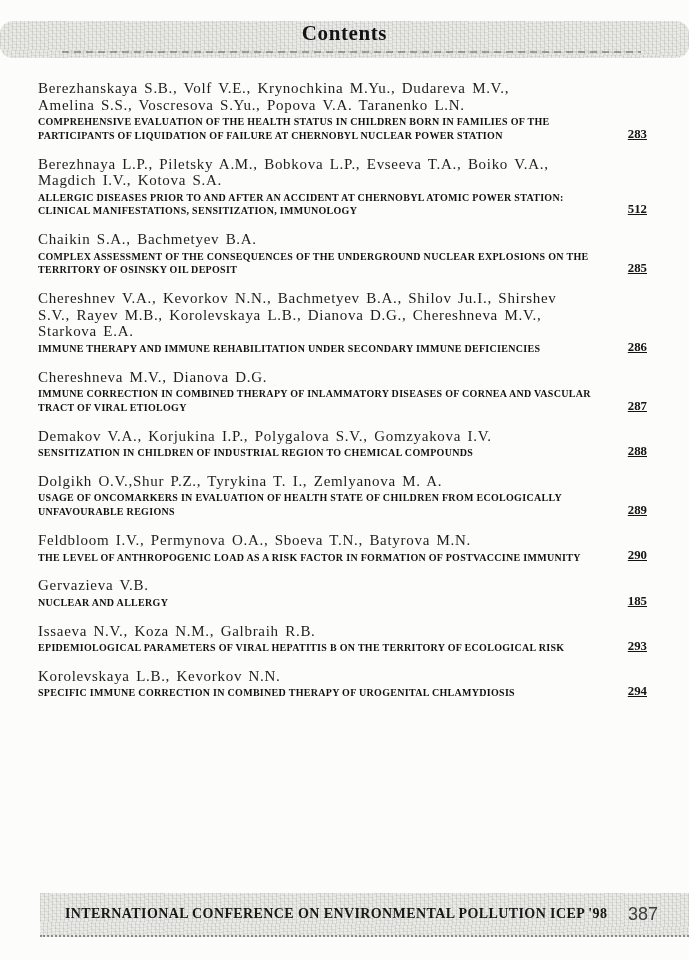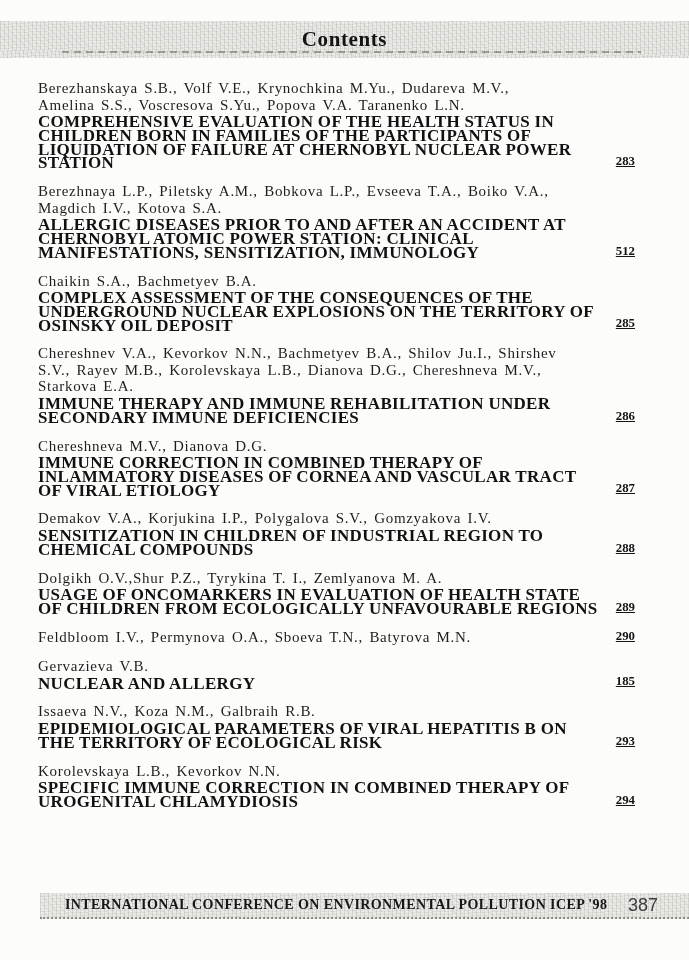--- a/index.html
+++ b/index.html
@@ -19,22 +19,23 @@
     background-image:
       repeating-linear-gradient(91deg, rgba(95,95,88,0.14) 0 1px, transparent 1px 4px),
       repeating-linear-gradient(177deg, rgba(120,120,112,0.10) 0 1px, transparent 1px 3px),
       repeating-linear-gradient(45deg, rgba(110,110,100,0.06) 0 2px, transparent 2px 5px);
   }
   .header-band {
     position: absolute;
     top: 21px; left: 0; right: 0;
     height: 37px;
     display: flex;
-    align-items: center;
+    align-items: flex-start;
     justify-content: center;
+    border-radius: 13px;
   }
   .header-band::after {
     content: "";
     position: absolute;
     left: 9%; right: 7%;
     bottom: 5px;
     height: 2px;
     background: repeating-linear-gradient(90deg,
       rgba(70,70,62,0.45) 0 7px, rgba(70,70,62,0.08) 7px 12px);
   }
@@ -43,58 +44,58 @@
     font-weight: bold;
     letter-spacing: 0.6px;
     color: #141414;
     position: relative;
     z-index: 1;
   }
   .toc {
     position: absolute;
     top: 80px;
     left: 38px;
-    right: 54px;
+    right: 42px;
   }
   .toc-entry {
     position: relative;
     margin-bottom: 13px;
   }
   .entry-authors {
     margin: 0 0 2px 0;
     max-width: 525px;
     font-size: 15px;
     line-height: 16.5px;
     letter-spacing: 0.7px;
     word-spacing: 2px;
     color: #1e1e1e;
   }
   .entry-title {
     margin: 0;
     max-width: 565px;
-    font-size: 17px;
+    font-size: 10px;
     font-weight: bold;
     line-height: 13.8px;
     letter-spacing: 0.3px;
     color: #111;
   }
   .entry-page {
     position: absolute;
     right: 0;
     bottom: 1px;
     font-size: 12.8px;
     font-weight: bold;
     color: #141414;
     text-decoration: underline;
   }
   .footer-band {
     position: absolute;
     top: 893px;
     left: 40px; right: 0;
-    height: 26px;
+    height: 44px;
     display: flex;
     align-items: center;
     border-bottom: 2px dotted rgba(75,75,68,0.55);
     box-sizing: border-box;
   }
   .footer-conference {
     margin-left: 25px;
     font-size: 14px;
     font-weight: bold;
     letter-spacing: 0.4px;
@@ -160,20 +161,21 @@
     </div>
 
     <div class="toc-entry">
       <p class="entry-authors">Dolgikh O.V.,Shur P.Z., Tyrykina T. I., Zemlyanova M. A.</p>
       <p class="entry-title">USAGE OF ONCOMARKERS IN EVALUATION OF HEALTH STATE OF CHILDREN FROM ECOLOGICALLY UNFAVOURABLE REGIONS</p>
       <span class="entry-page">289</span>
     </div>
 
     <div class="toc-entry">
       <p class="entry-authors">Feldbloom I.V., Permynova O.A., Sboeva T.N., Batyrova M.N.</p>
+      <p class="entry-title">THE LEVEL OF ANTHROPOGENIC LOAD AS A RISK FACTOR IN FORMATION OF POSTVACCINE IMMUNITY</p>
       <span class="entry-page">290</span>
     </div>
 
 
     <div class="toc-entry">
       <p class="entry-authors">Gervazieva V.B.</p>
       <p class="entry-title">NUCLEAR AND ALLERGY</p>
       <span class="entry-page">185</span>
     </div>
 

